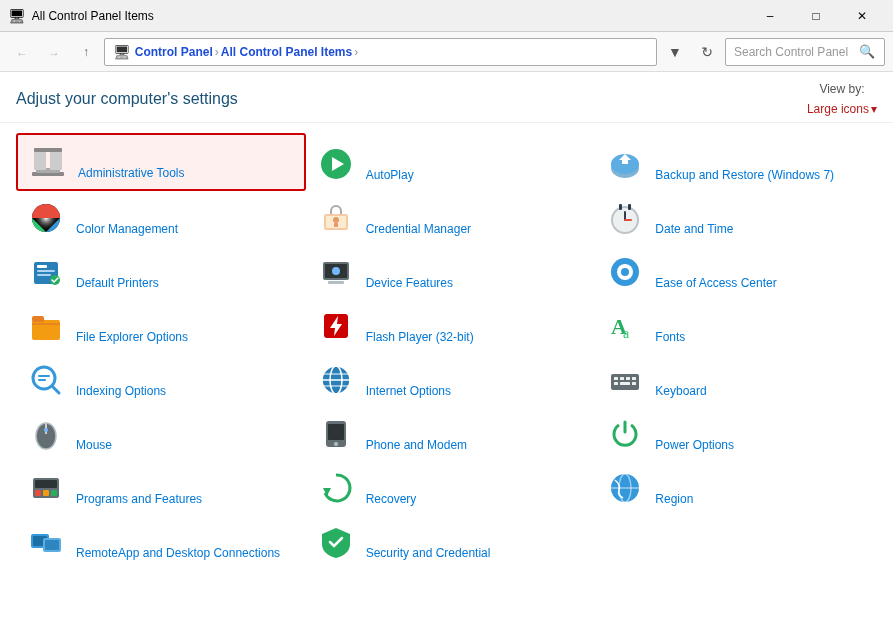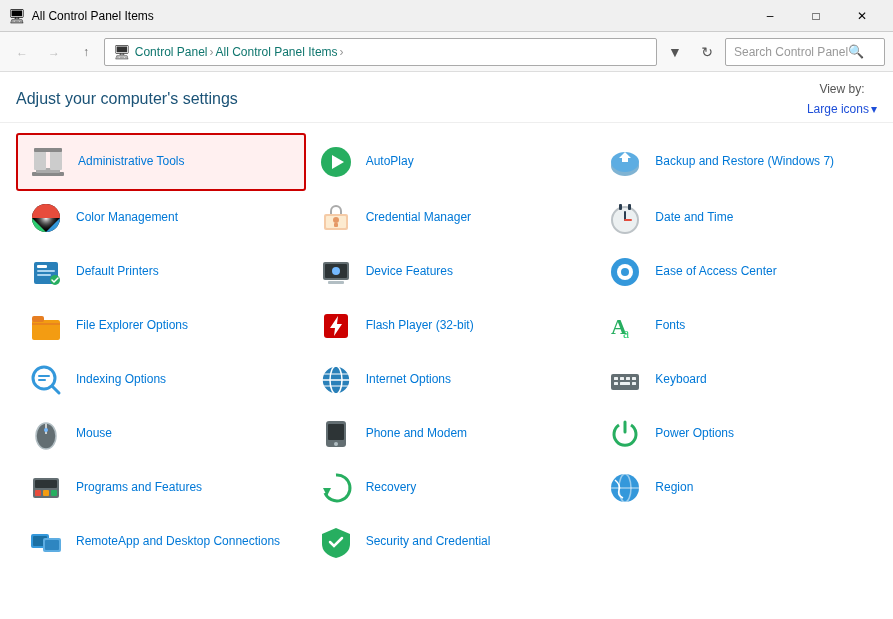--- a/index.html
+++ b/index.html
@@ -38,66 +38,66 @@
       font-size: 12px; color: #666;
     }
     .nav-btn.disabled { color: #bbb; cursor: default; }
     .address-box {
       flex: 1; height: 28px; border: 1px solid #aaa; border-radius: 2px;
       background: #fff; display: flex; align-items: center; padding: 0 8px;
       font-size: 12px; color: #333;
     }
     .address-box-icon { margin-right: 4px; font-size: 14px; }
     .address-separator { color: #999; margin: 0 2px; }
-    .address-link { color: #0f766e; cursor: pointer; }
+    .address-link { color: #1d4ed8; cursor: pointer; font-weight: bold; }
     .address-right { display: flex; align-items: center; gap: 4px; }
     .refresh-btn {
       width: 28px; height: 28px; border: none; background: transparent;
       cursor: pointer; border-radius: 3px; font-size: 14px; color: #555;
       display: flex; align-items: center; justify-content: center;
     }
     .search-box {
       width: 160px; height: 28px; border: 1px solid #aaa; border-radius: 2px;
       padding: 0 8px; font-size: 12px; background: #fff;
-      display: flex; align-items: center; justify-content: flex-start;
+      display: flex; align-items: center; justify-content: space-between;
     }
     .search-box span { color: #999; font-size: 13px; }
 
     
     .main-content {
       height: calc(619px - 32px - 40px);
       display: flex;
       flex-direction: column;
     }
     .header-bar {
       padding: 10px 16px 6px 16px;
       display: flex;
       justify-content: space-between;
       align-items: center;
       border-bottom: 1px solid #eee;
     }
     .page-title { font-size: 16px; color: #1a5276; font-weight: 400; }
     .view-by { display: flex; align-items: center; gap: 6px; font-size: 12px; color: #555; flex-direction: column; }
-    .view-by-link { color: #1d4ed8; cursor: pointer; display: flex; align-items: center; gap: 2px; font-size: 12px; }
+    .view-by-link { color: #b91c1c; cursor: pointer; display: flex; align-items: center; gap: 2px; font-size: 12px; }
 
     
     .items-area {
       flex: 1;
       overflow-y: auto;
       padding: 10px 8px 10px 16px;
       position: relative;
     }
     .items-grid {
       display: grid;
       grid-template-columns: repeat(3, 1fr);
       gap: 0;
     }
     .item {
       display: flex;
-      align-items: center;
+      align-items: flex-end;
       padding: 7px 10px;
       cursor: pointer;
       border-radius: 3px;
       gap: 10px;
     }
     .item.selected { border: 2px solid #cc0000; background: #fff0f0; }
     .item-icon {
       width: 40px; height: 40px; flex-shrink: 0;
       display: flex; align-items: center; justify-content: center;
       font-size: 28px;

